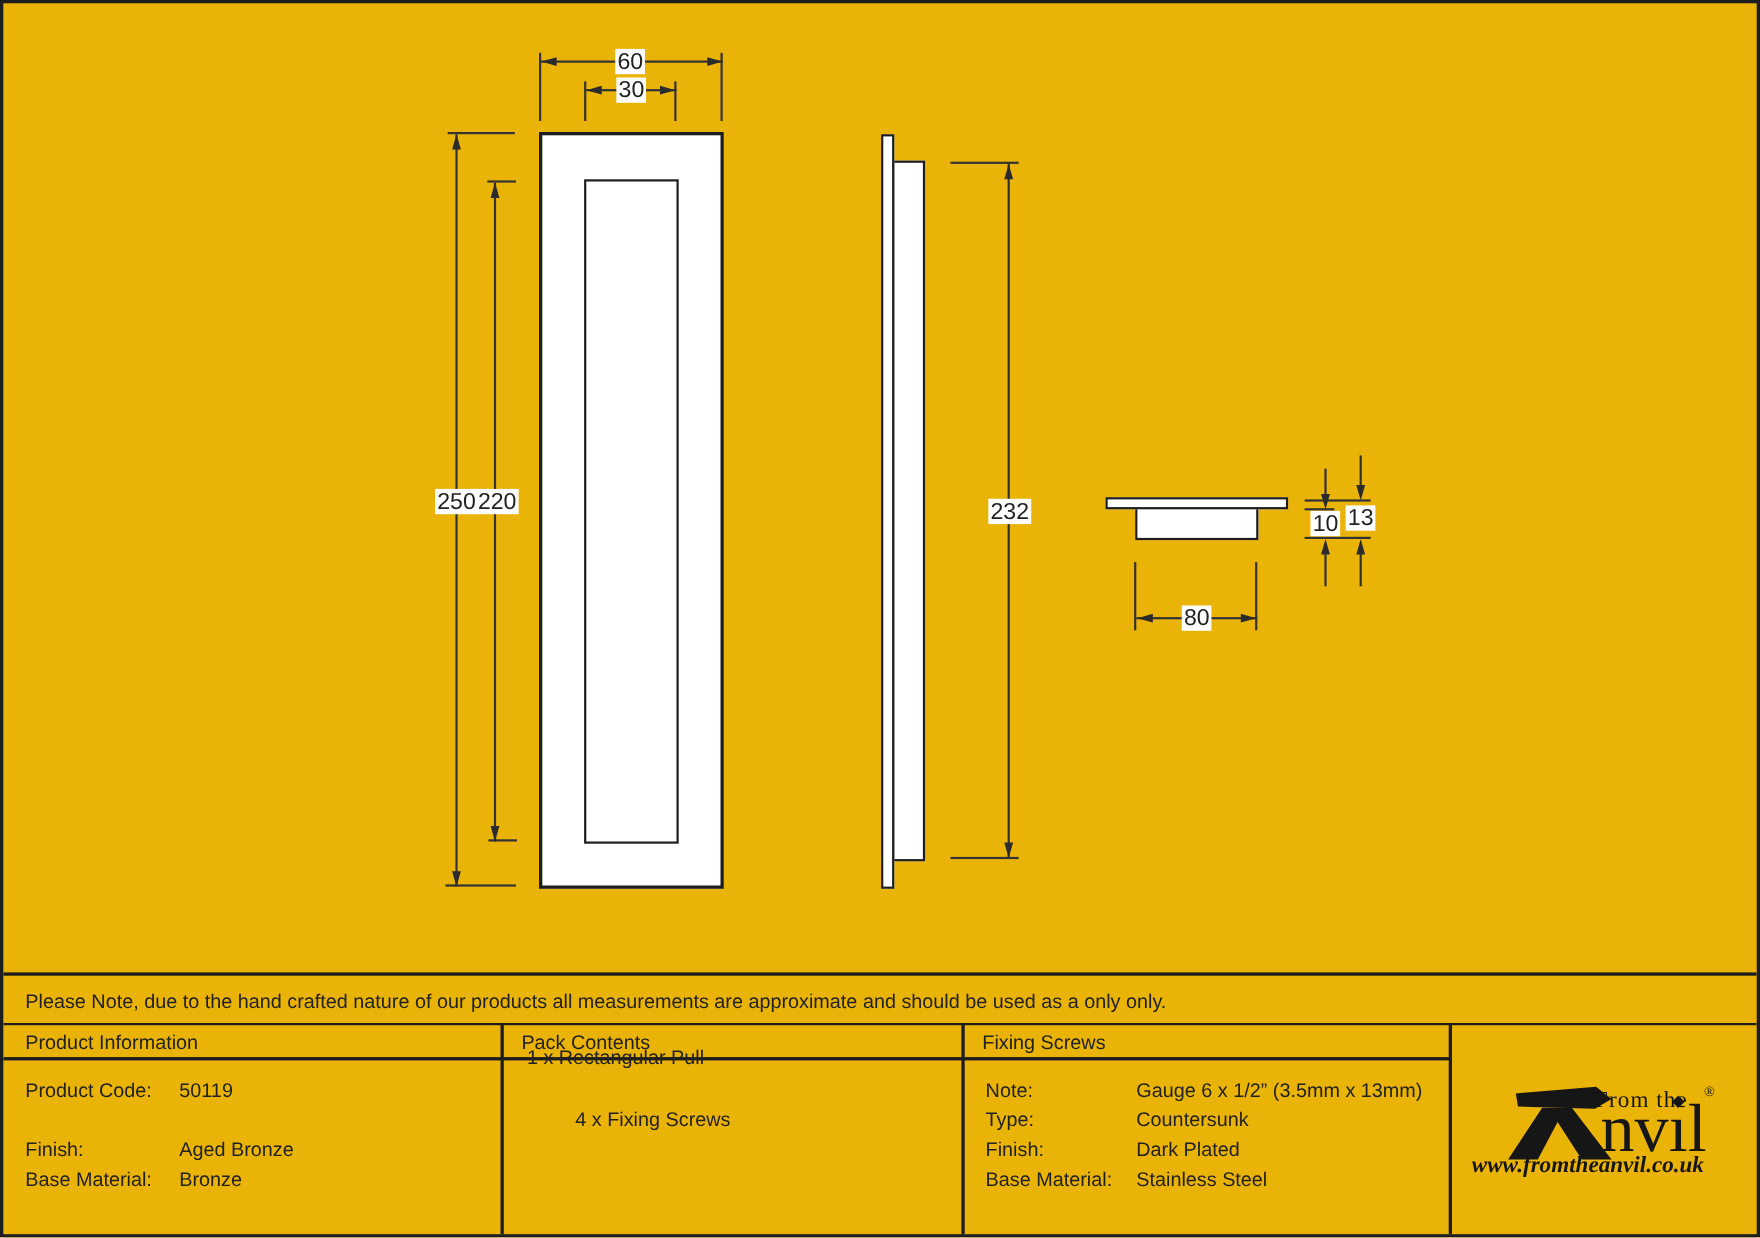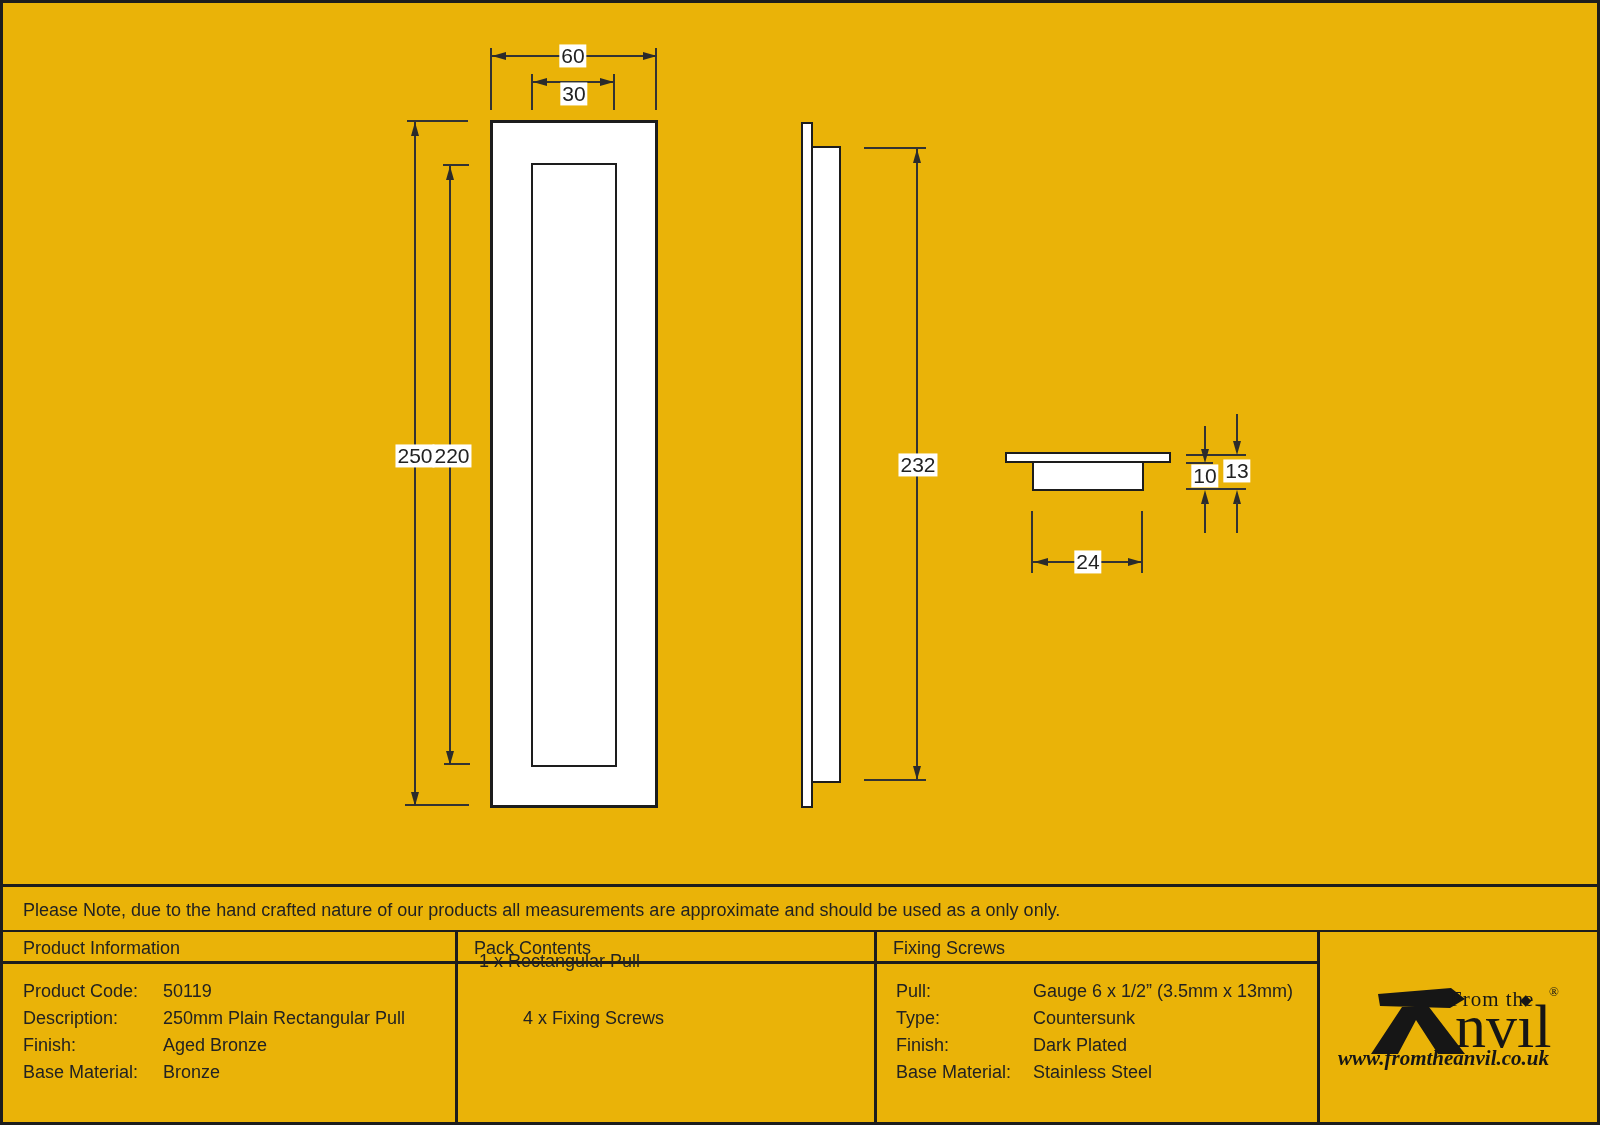--- a/index.html
+++ b/index.html
@@ -33,21 +33,21 @@
   <div class="ln" style="left:488px;top:52px;width:166px;height:2px;"></div>
   <div class="arr l" style="left:489px;top:49px;"></div>
   <div class="arr r" style="left:640px;top:49px;"></div>
   <span class="dimlabel" style="left:570px;top:53px;">60</span>
 
   <div class="ln" style="left:528px;top:71px;width:2px;height:36px;"></div>
   <div class="ln" style="left:610px;top:71px;width:2px;height:36px;"></div>
   <div class="ln" style="left:529px;top:78px;width:83px;height:2px;"></div>
   <div class="arr l" style="left:530px;top:75px;"></div>
   <div class="arr r" style="left:597px;top:75px;"></div>
-  <span class="dimlabel" style="left:571px;top:79px;margin-top:12px;">30</span>
+  <span class="dimlabel" style="left:571px;top:79px;">30</span>
 
   <div class="ln" style="left:404px;top:117px;width:61px;height:2px;"></div>
   <div class="ln" style="left:402px;top:801px;width:64px;height:2px;"></div>
   <div class="ln" style="left:411px;top:119px;width:2px;height:684px;"></div>
   <div class="arr u" style="left:408px;top:119px;"></div>
   <div class="arr d" style="left:408px;top:789px;"></div>
   <span class="dimlabel" style="left:412px;top:453px;">250</span>
 
   <div class="ln" style="left:440px;top:161px;width:26px;height:2px;"></div>
   <div class="ln" style="left:441px;top:760px;width:26px;height:2px;"></div>
@@ -67,21 +67,21 @@
   <span class="dimlabel" style="left:915px;top:462px;">232</span>
 
   <div class="rect" style="left:1029px;top:456px;width:112px;height:32px;"></div>
   <div class="rect" style="left:1002px;top:449px;width:166px;height:11px;"></div>
 
   <div class="ln" style="left:1028px;top:508px;width:2px;height:62px;"></div>
   <div class="ln" style="left:1138px;top:508px;width:2px;height:62px;"></div>
   <div class="ln" style="left:1030px;top:558px;width:110px;height:2px;"></div>
   <div class="arr l" style="left:1031px;top:555px;"></div>
   <div class="arr r" style="left:1125px;top:555px;"></div>
-  <span class="dimlabel" style="left:1085px;top:559px;">24</span>
+  <span class="dimlabel" style="left:1085px;top:559px;">80</span>
 
   <div class="ln" style="left:1183px;top:451px;width:60px;height:2px;"></div>
   <div class="ln" style="left:1183px;top:459px;width:27px;height:2px;"></div>
   <div class="ln" style="left:1183px;top:485px;width:60px;height:2px;"></div>
 
   <div class="ln" style="left:1201px;top:423px;width:2px;height:26px;"></div>
   <div class="arr d" style="left:1198px;top:446px;"></div>
   <div class="arr u" style="left:1198px;top:487px;"></div>
   <div class="ln" style="left:1201px;top:499px;width:2px;height:31px;"></div>
   <span class="dimlabel" style="left:1202px;top:473px;">10</span>
@@ -99,28 +99,27 @@
   <div class="ln" style="left:871px;top:927px;width:3px;height:192px;background:#1d1d1d;"></div>
   <div class="ln" style="left:1314px;top:927px;width:3px;height:192px;background:#1d1d1d;"></div>
 
   <div class="t" style="left:20px;top:896px;">Please Note, due to the hand crafted nature of our products all measurements are approximate and should be used as a only only.</div>
 
   <div class="t" style="left:20px;top:934px;">Product Information</div>
   <div class="t" style="left:471px;top:934px;">Pack Contents</div>
   <div class="t" style="left:890px;top:934px;">Fixing Screws</div>
 
   <div class="trow prod" style="left:20px;top:977px;"><span class="lbl">Product Code:</span><span>50119</span></div>
-  <div class="trow prod" style="left:20px;top:1004px;"><span class="lbl">Description:</span><span>250mm Plain Rectangular Pull</span></div>
   <div class="trow prod" style="left:20px;top:1031px;"><span class="lbl">Finish:</span><span>Aged Bronze</span></div>
   <div class="trow prod" style="left:20px;top:1058px;"><span class="lbl">Base Material:</span><span>Bronze</span></div>
 
   <div class="trow" style="left:476px;top:947px;">1 x Rectangular Pull</div>
   <div class="trow" style="left:476px;top:1004px;margin-left:44px;">4 x Fixing Screws</div>
 
-  <div class="trow fix" style="left:893px;top:977px;"><span class="lbl">Pull:</span><span>Gauge 6 x 1/2” (3.5mm x 13mm)</span></div>
+  <div class="trow fix" style="left:893px;top:977px;"><span class="lbl">Note:</span><span>Gauge 6 x 1/2” (3.5mm x 13mm)</span></div>
   <div class="trow fix" style="left:893px;top:1004px;"><span class="lbl">Type:</span><span>Countersunk</span></div>
   <div class="trow fix" style="left:893px;top:1031px;"><span class="lbl">Finish:</span><span>Dark Plated</span></div>
   <div class="trow fix" style="left:893px;top:1058px;"><span class="lbl">Base Material:</span><span>Stainless Steel</span></div>
 
   <svg style="position:absolute;left:1363px;top:984px;" width="100" height="68" viewBox="0 0 100 68">
     <polygon points="12,7 85,1 99,12 84,21 14,19" fill="#161616"></polygon>
     <polygon points="36,20 63,20 99,67 72,67 50,33 32,67 5,67" fill="#161616"></polygon>
   </svg>
   <div class="logo-serif" style="position:absolute;left:1447px;top:984px;font-size:21px;letter-spacing:1px;">From the</div>
   <div class="logo-serif" style="position:absolute;left:1452px;top:992px;font-size:62px;line-height:1;">nvıl</div>

